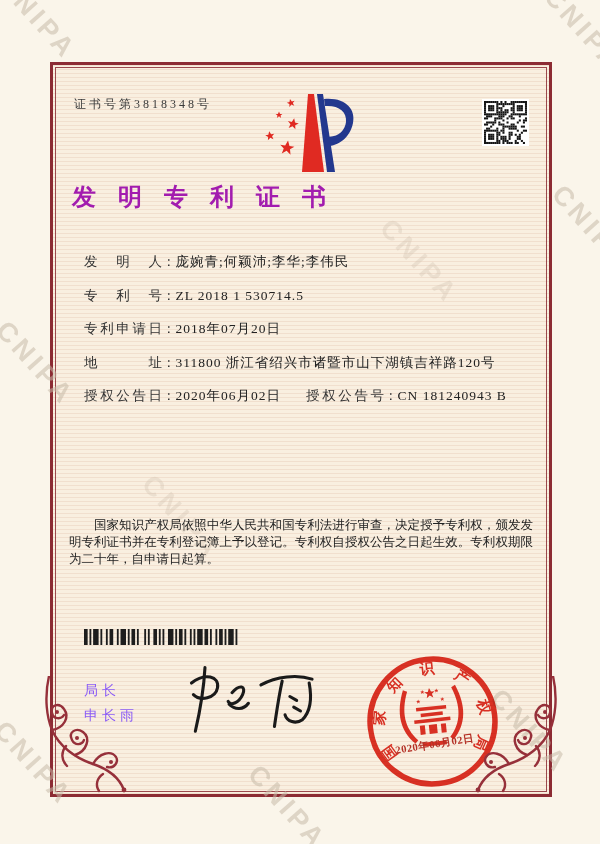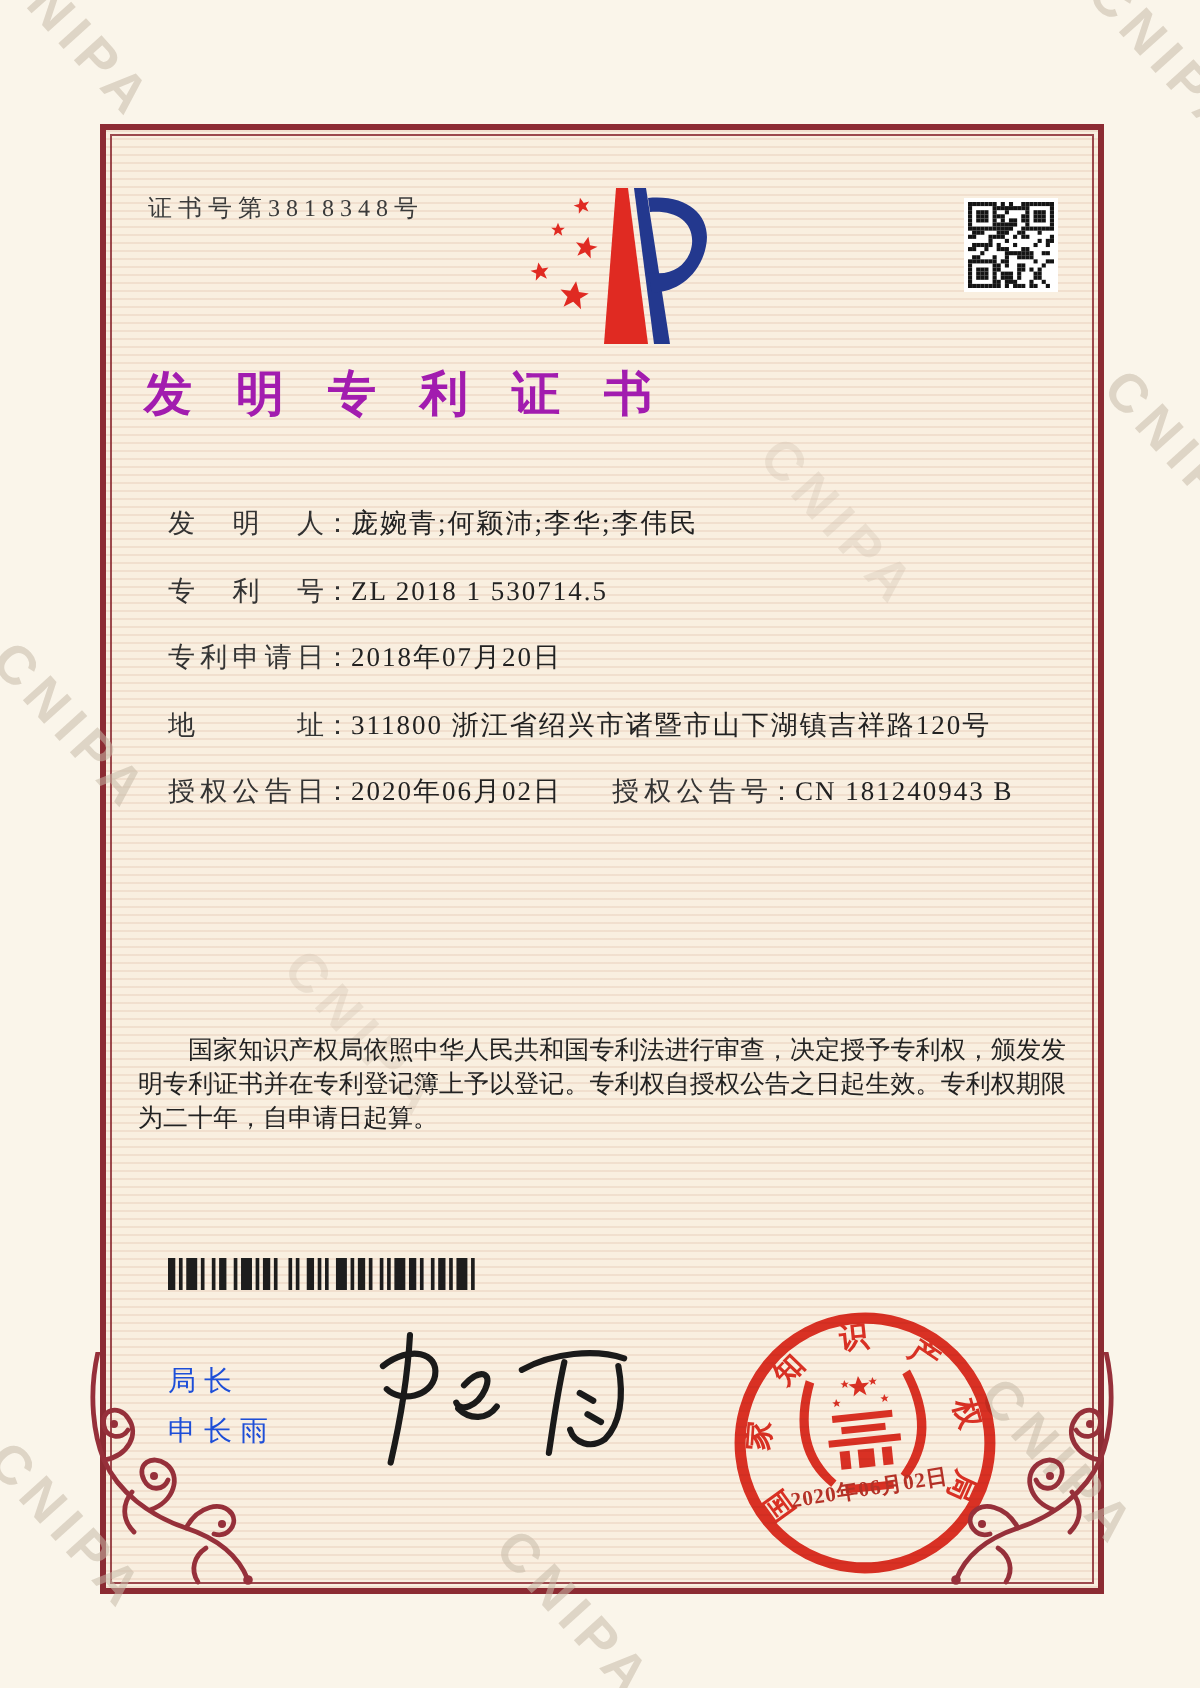--- a/index.html
+++ b/index.html
@@ -57,21 +57,21 @@
   .field-group2{ position:absolute; left:222px; top:0; }
   .paras{
     position:absolute; left:69px; top:489px; width:464px;
     font-size:12.5px; line-height:17px; text-align:justify; color:#222;margin-top:28px;
   }
   .paras p{ margin:0; text-indent:2em; }
   .barcode{ position:absolute; left:84px; top:629px; width:157px; height:16px; }
   .barcode svg{ width:100%; height:100%; display:block; }
   .signer{
     position:absolute; left:84px; top:679px; font-size:14px;
-    letter-spacing:4px; line-height:25px; color:#1d4ed8;
+    letter-spacing:4px; line-height:25px; color:#8b5cf6;font-family:Liberation Mono, monospace;
   }
   .signature{ position:absolute; left:168px; top:656px; width:155px; height:82px; }
   .seal{ position:absolute; left:362px; top:651px; width:141px; height:141px;
          transform:rotate(-6deg); opacity:.93; mix-blend-mode:multiply; }
   .seal-ring-char{ font-size:14.5px; font-weight:bold; fill:var(--seal-red,#dd2418);
          font-family:"Liberation Serif","DejaVu Serif",serif; }
   .seal-date{ font-size:10.5px; font-weight:bold; fill:#b5251c; letter-spacing:.5px;
          font-family:"Liberation Serif","DejaVu Serif",serif; }
   .flourish{ position:absolute; width:105px; height:118px; }
   .flourish.left{ left:33px; top:676px; }

